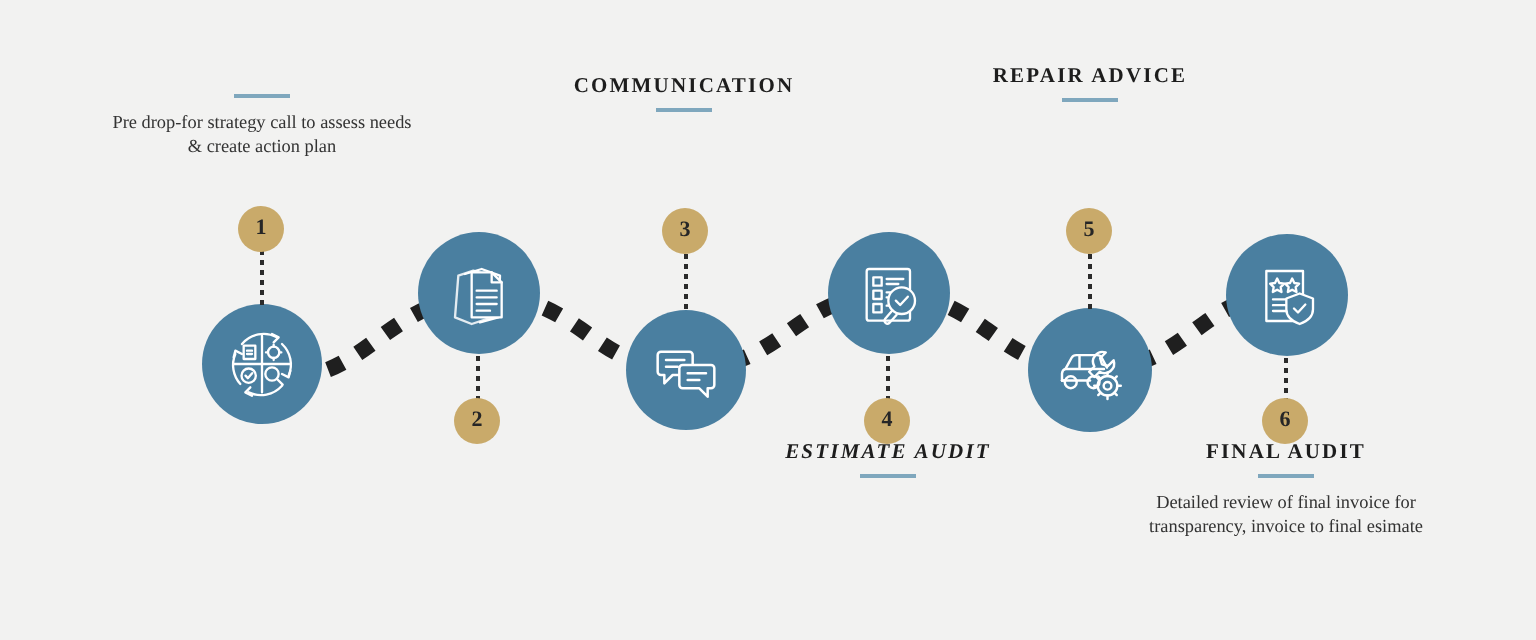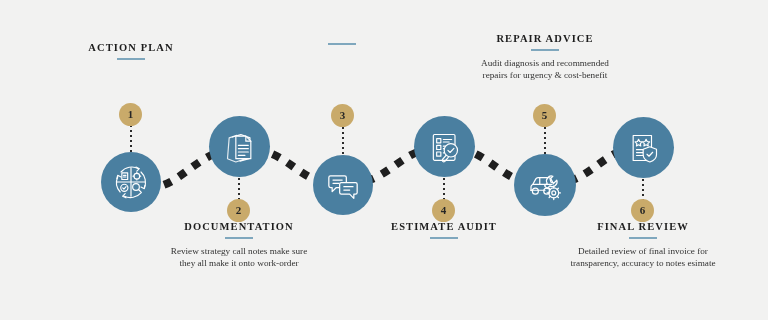--- a/index.html
+++ b/index.html
@@ -87,76 +87,72 @@
         <circle cx="16" cy="31" r="4.3"></circle>
         <path d="M14.1 31 l1.4 1.5 2.6 -3"></path>
         <circle cx="30" cy="30" r="4"></circle>
         <path d="M33 33 l3.4 3.4"></path>
       </g>
     </svg>
   </div>
   <div class="stem" style="left:130px;top:125px;height:28px;"></div>
   <div class="badge" style="left:119px;top:103px;">1</div>
   <div class="block" style="left:56px;top:42px;width:150px;">
-    <div class="ttl">ACTION PLAN</div>
-    <div class="rule"></div>
+    <div class="rule"></div>
+    <div class="desc">Pre drop-for strategy call to assess needs &amp; create action plan</div>
   </div>
 
   <div class="node" style="left:209px;top:116px;width:61px;height:61px;">
     <svg width="40" height="40" viewBox="0 0 48 48">
       <g fill="none" stroke="#ffffff" stroke-width="1.4" stroke-linecap="round" stroke-linejoin="round">
         <path d="M11 13 l9 -3 13 4 -2 24 -12 4 -10 -4 z" opacity="0.85"></path>
         <path d="M15 12 l10 -3 11 4 -1 25 -11 3"></path>
         <path d="M19 11 h12 l6 6 v21 h-18 z" fill="#4a7fa0"></path>
         <path d="M31 11 v6 h6"></path>
         <path d="M22 22 h12 M22 26 h12 M22 30 h12 M22 34 h8"></path>
       </g>
     </svg>
   </div>
   <div class="stem" style="left:238px;top:178px;height:24px;"></div>
   <div class="badge" style="left:227px;top:199px;">2</div>
-  <div class="block" style="left:164px;top:221px;width:150px;">
-    <div class="ttl">DOCUMENTATION</div>
-    <div class="rule"></div>
-    <div class="desc">Review strategy call notes make sure they all make it onto work-order</div>
-  </div>
 
   <div class="node" style="left:313px;top:155px;width:60px;height:60px;">
     <svg width="40" height="40" viewBox="0 0 48 48">
       <g fill="none" stroke="#ffffff" stroke-width="1.5" stroke-linecap="round" stroke-linejoin="round">
         <path d="M9 13 h17 a2 2 0 0 1 2 2 v10 a2 2 0 0 1 -2 2 h-10 l-5 5 v-5 h-2 a2 2 0 0 1 -2 -2 v-10 a2 2 0 0 1 2 -2 z"></path>
         <path d="M12 18 h11 M12 22 h7"></path>
         <path d="M22 21 h17 a2 2 0 0 1 2 2 v10 a2 2 0 0 1 -2 2 h-2 v5 l-5 -5 h-10 a2 2 0 0 1 -2 -2 v-10 a2 2 0 0 1 2 -2 z" fill="#4a7fa0"></path>
         <path d="M25 26 h11 M25 30 h7"></path>
       </g>
     </svg>
   </div>
   <div class="stem" style="left:342px;top:127px;height:29px;"></div>
   <div class="badge" style="left:331px;top:104px;">3</div>
   <div class="block" style="left:267px;top:38px;width:150px;">
+    <div class="ttl">COMMUNICATION</div>
     <div class="rule"></div>
   </div>
 
   <div class="node" style="left:414px;top:116px;width:61px;height:61px;">
     <svg width="40" height="40" viewBox="0 0 48 48">
       <g fill="none" stroke="#ffffff" stroke-width="1.4" stroke-linecap="round" stroke-linejoin="round">
         <rect x="10" y="9" width="26" height="31" rx="1.5"></rect>
         <rect x="14" y="14" width="5" height="5"></rect>
         <rect x="14" y="22" width="5" height="5"></rect>
         <rect x="14" y="30" width="5" height="5"></rect>
         <path d="M22 15 h10 M22 18 h7 M22 23 h10 M22 26 h7 M22 31 h6"></path>
         <circle cx="31" cy="28" r="8" fill="#4a7fa0"></circle>
         <path d="M27.5 28 l2.6 2.6 4.6 -5"></path>
         <path d="M25.5 33.8 l-4.5 5.2 a1.8 1.8 0 0 0 2.6 2.4 l4.4 -5"></path>
       </g>
     </svg>
   </div>
   <div class="stem" style="left:443px;top:178px;height:24px;"></div>
   <div class="badge" style="left:432px;top:199px;">4</div>
-  <div class="block" style="left:369px;top:221px;width:150px;">
+  <div class="block" style="left:369px;top:221px;width:150px;font-style:italic;">
     <div class="ttl">ESTIMATE AUDIT</div>
     <div class="rule"></div>
   </div>
 
   <div class="node" style="left:514px;top:154px;width:62px;height:62px;">
     <svg width="42" height="42" viewBox="0 0 48 48">
       <g fill="none" stroke="#ffffff" stroke-width="1.4" stroke-linecap="round" stroke-linejoin="round">
         <path d="M8 30 v-4 a3 3 0 0 1 2 -2.6 l3.5 -6.4 a3 3 0 0 1 2.6 -1.5 h12 a3 3 0 0 1 2.6 1.5 l3 5.6"></path>
         <path d="M10 23.4 h22"></path>
         <path d="M18 16 v7"></path>
@@ -169,37 +165,36 @@
         <circle cx="34" cy="33" r="2.2"></circle>
         <path d="M34 25.4 v2 M34 38.6 v2 M26.4 33 h2 M39.6 33 h2 M28.7 27.7 l1.4 1.4 M37.9 36.9 l1.4 1.4 M39.3 27.7 l-1.4 1.4 M30.1 36.9 l-1.4 1.4"></path>
       </g>
     </svg>
   </div>
   <div class="stem" style="left:544px;top:127px;height:28px;"></div>
   <div class="badge" style="left:533px;top:104px;">5</div>
   <div class="block" style="left:470px;top:33px;width:150px;text-align:center;">
     <div class="ttl">REPAIR ADVICE</div>
     <div class="rule"></div>
-    <div class="desc">Audit diagnosis and recommended repairs for urgency &amp; cost-benefit</div>
   </div>
 
   <div class="node" style="left:613px;top:117px;width:61px;height:61px;">
     <svg width="40" height="40" viewBox="0 0 48 48">
       <g fill="none" stroke="#ffffff" stroke-width="1.4" stroke-linecap="round" stroke-linejoin="round">
         <path d="M11 9 h22 v26 l-4 4 h-18 z"></path>
         <path d="M33 35 h-4 v4"></path>
         <path d="M17.5 13.5 l1.3 2.7 2.9 .4 -2.1 2.1 .5 2.9 -2.6 -1.4 -2.6 1.4 .5 -2.9 -2.1 -2.1 2.9 -.4 z"></path>
         <path d="M26.5 13.5 l1.3 2.7 2.9 .4 -2.1 2.1 .5 2.9 -2.6 -1.4 -2.6 1.4 .5 -2.9 -2.1 -2.1 2.9 -.4 z"></path>
         <path d="M15 26 h14 M15 29.5 h14 M15 33 h9"></path>
         <path d="M31 22.5 l8 3 v6.5 c0 4.6 -4 7.4 -8 8.8 -4 -1.4 -8 -4.2 -8 -8.8 v-6.5 z" fill="#4a7fa0"></path>
         <path d="M27.6 31.5 l2.4 2.4 4.4 -4.8"></path>
       </g>
     </svg>
   </div>
   <div class="stem" style="left:642px;top:179px;height:23px;"></div>
   <div class="badge" style="left:631px;top:199px;">6</div>
   <div class="block" style="left:568px;top:221px;width:150px;">
-    <div class="ttl">FINAL REVIEW</div>
-    <div class="rule"></div>
-    <div class="desc">Detailed review of final invoice for transparency, accuracy to notes esimate</div>
+    <div class="ttl">FINAL AUDIT</div>
+    <div class="rule"></div>
+    <div class="desc">Detailed review of final invoice for transparency, invoice to final esimate</div>
   </div>
 
 </div>
 
 </body></html>

